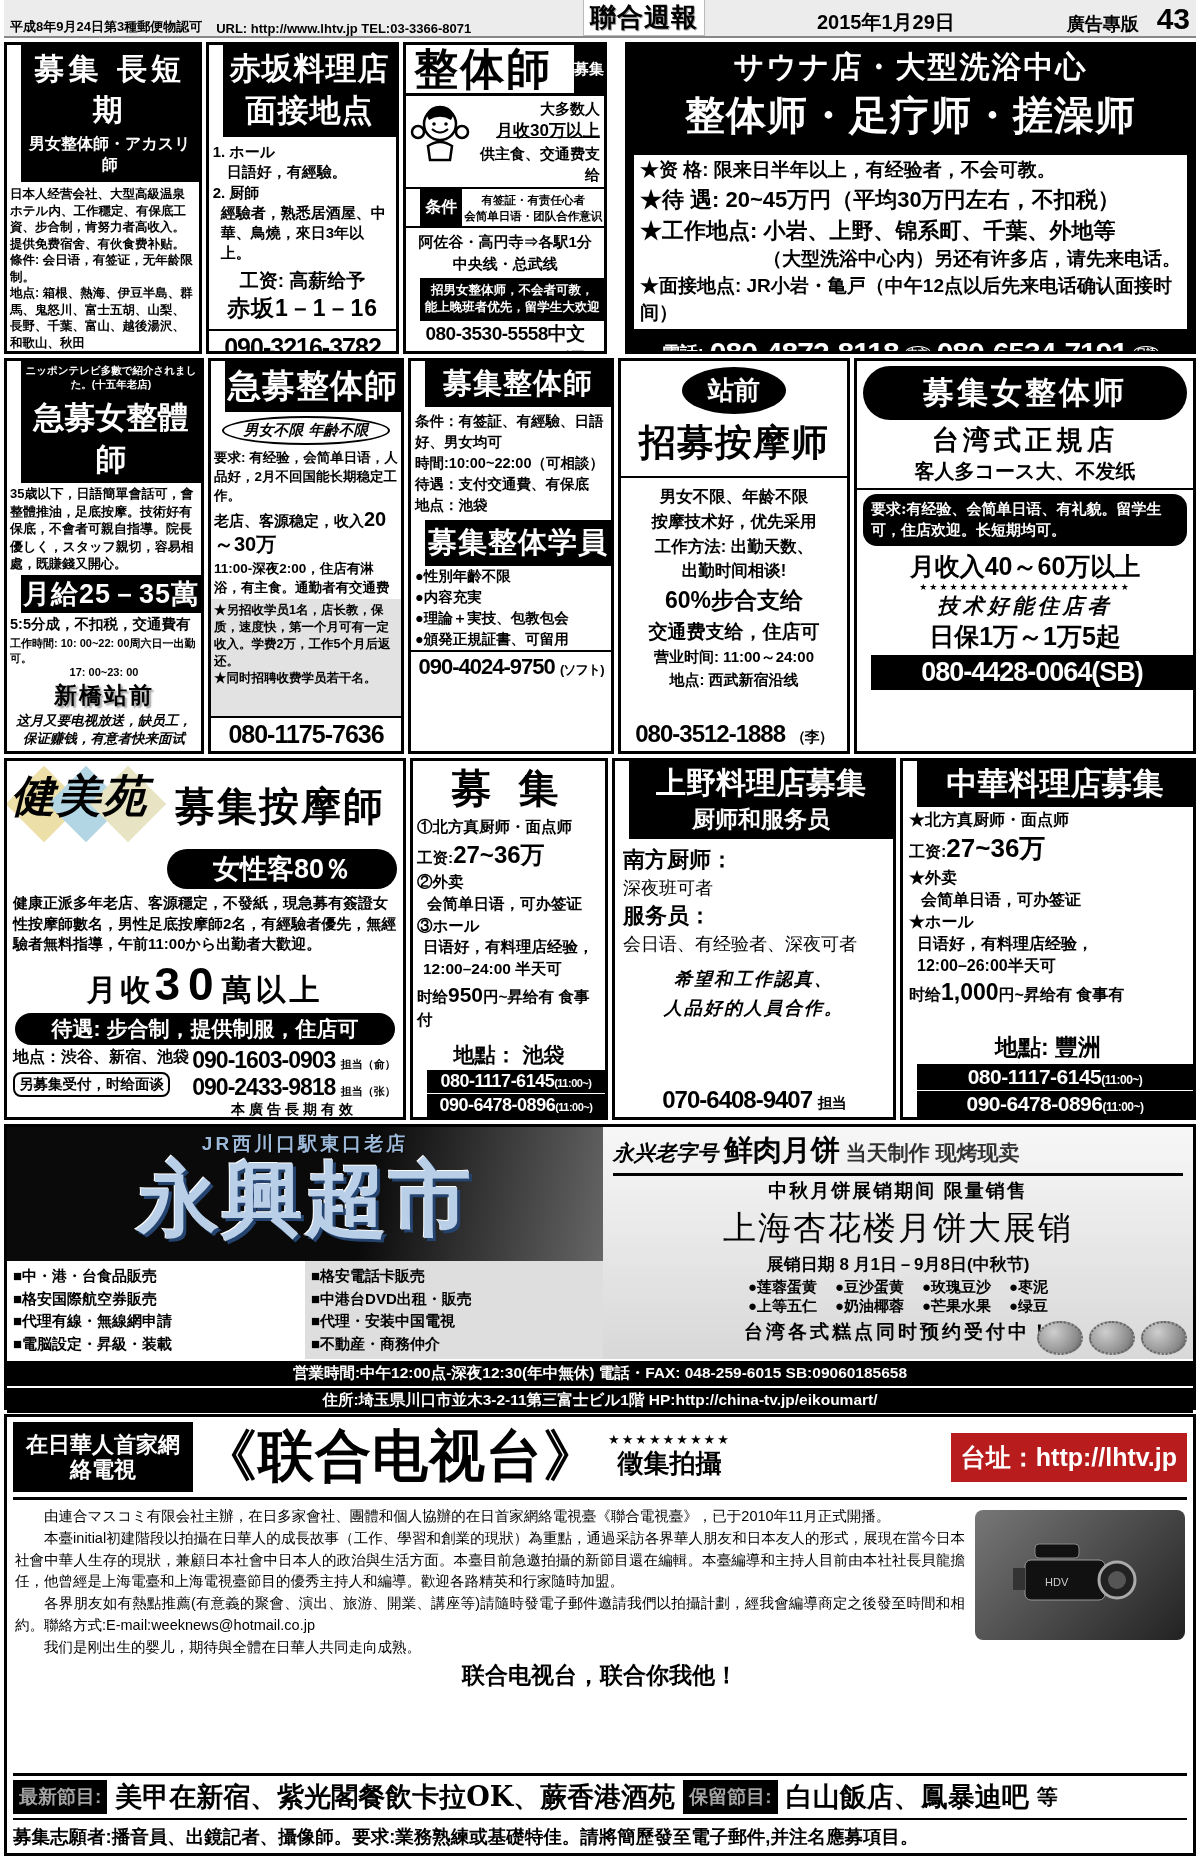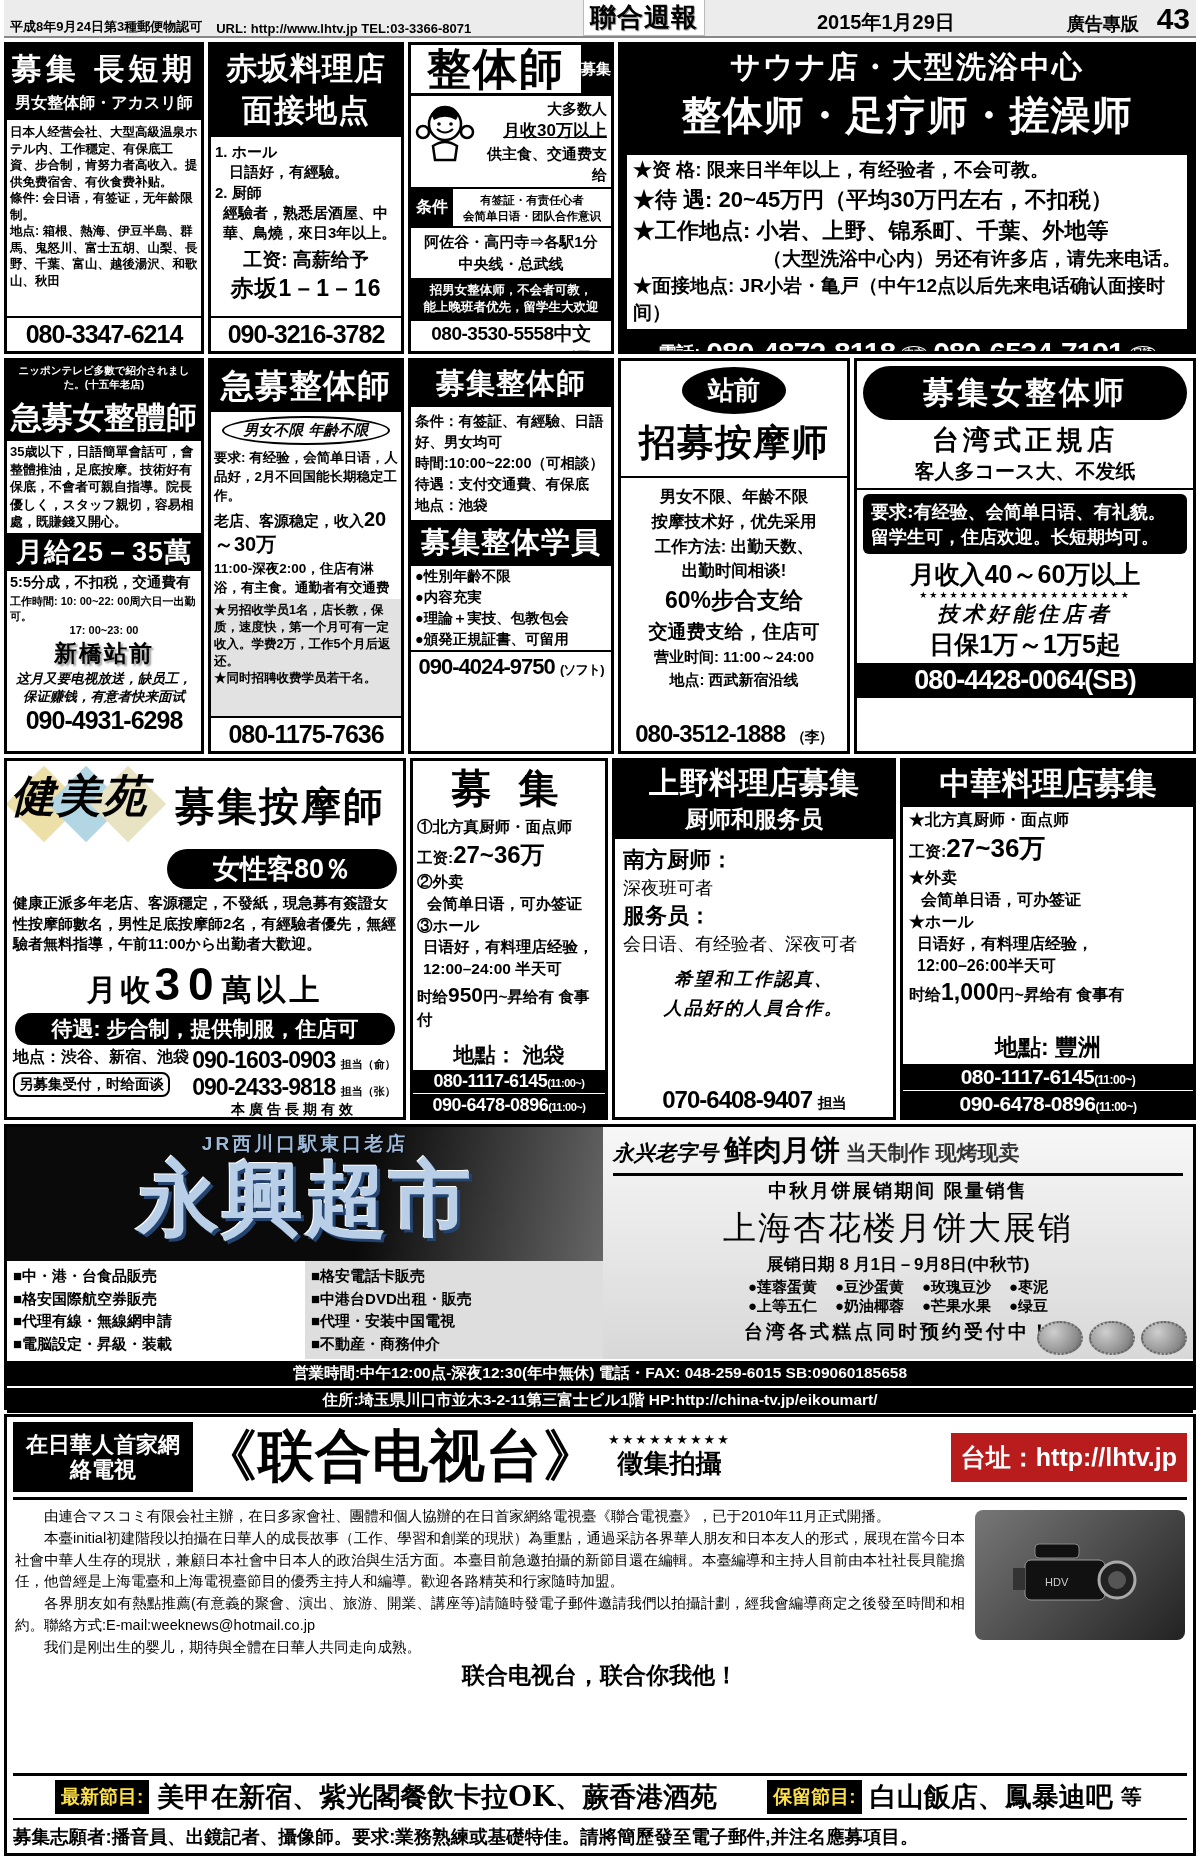--- a/index.html
+++ b/index.html
@@ -9,21 +9,21 @@
 
   
   .topbar { height:38px; background:#ececec; border-bottom:2px solid #888; display:flex; align-items:flex-end; gap:14px; padding:0 6px; }
   .topbar .small { font-size:13px; font-weight:bold; }
   .logo { background:#fff; border:1px solid #bbb; padding:0 6px; font-size:26px; font-weight:bold; font-family:"DejaVu Serif",serif; letter-spacing:1px; text-shadow:1px 1px 0 #999; }
   .pgno { font-size:30px; font-weight:bold; margin-left:4px; }
   .sp { flex:1; }
 
   .row { display:flex; gap:4px; margin-top:4px; }
   .ad { border:3px solid #000; background:#fff; overflow:hidden; display:flex; flex-direction:column; }
-  .kban { background:#000; color:#fff; }
+  .kban { background:#000; color:#fff;margin-left:14px; }
   .ctr { text-align:center; }
   .phone { font-weight:bold; letter-spacing:-1px; font-family:"Liberation Sans",sans-serif; }
   .cal { font-family:"DejaVu Serif",serif; font-style:italic; font-weight:bold; }
   .underl { text-decoration:underline; }
   .divtop { border-top:2px solid #000; }
 
   
   .r1 .ad { height:312px; }
   .ad-choki { width:200px; }
   .ad-choki .hd { padding:4px 2px 6px; text-align:center; }
@@ -100,21 +100,21 @@
   .ad-ek .t { font-size:37px; font-weight:bold; letter-spacing:1px; margin-top:4px; }
   .ad-ek .bd { font-size:16.5px; font-weight:bold; text-align:center; line-height:1.5; padding-top:6px; }
   .ad-ek .b1 { font-size:23px; }
   .ad-ek .ph { font-size:24px; text-align:center; padding:3px 0; }
   .ad-ek .ph small { font-size:15px; font-weight:bold; }
 
   .ad-jo { width:342px; }
   .ad-jo .cloud { margin:5px 6px 2px; background:#000; color:#fff; border-radius:28px; text-align:center; font-family:"DejaVu Serif",serif; font-size:31px; font-weight:bold; padding:6px 0; letter-spacing:3px; }
   .ad-jo .s1 { font-size:27px; font-weight:bold; text-align:center; letter-spacing:4px; }
   .ad-jo .s2 { font-size:20px; font-weight:bold; text-align:center; border-bottom:2px solid #000; padding-bottom:3px; }
-  .ad-jo .req { margin:4px 6px; background:#000; color:#fff; border-radius:6px; font-family:"DejaVu Serif",serif; font-size:18px; font-weight:bold; padding:5px 8px; line-height:1.4; }
+  .ad-jo .req { margin:4px 6px; background:#000; color:#fff; border-radius:14px; font-family:"DejaVu Serif",serif; font-size:15px; font-weight:bold; padding:5px 8px; line-height:1.4; }
   .ad-jo .inc { font-size:25px; font-weight:bold; text-align:center; }
   .ad-jo .stars { font-size:9px; text-align:center; letter-spacing:2px; line-height:1; }
   .ad-jo .calg { font-size:21px; text-align:center; letter-spacing:4px; }
   .ad-jo .daily { font-size:25px; font-weight:bold; text-align:center; }
   .ad-jo .ph { font-size:27px; text-align:center; padding:2px 0; margin-top:2px; }
 
   
   .r3 .ad { height:362px; }
   .ad-kb { width:402px; }
   .ad-kb .hd { display:flex; align-items:center; padding:2px 4px 0; }
@@ -199,21 +199,21 @@
   .tv .colgrp { text-align:center; }
   .tv .stars { font-size:13px; letter-spacing:2px; line-height:1; }
   .tv .collect { font-size:26px; font-weight:bold; font-family:"DejaVu Serif",serif; }
   .tv .url { background:#b91c1c; color:#fff; font-size:25px; font-weight:bold; padding:8px 10px; white-space:nowrap; }
   .tv .body { flex:1; position:relative; padding:6px 2px 0; }
   .tv .body p { font-size:14.5px; line-height:1.5; text-align:justify; }
   .tv .body p.ind { text-indent:2em; }
   .tv .slogan { font-size:23px; font-weight:bold; text-align:center; margin:2px 0; }
   .tv .cam { float:right; width:210px; height:130px; margin:4px 0 4px 10px; background:linear-gradient(135deg,#777,#222); border-radius:8px; display:flex; align-items:center; justify-content:center; }
   .tv .prog { display:flex; align-items:center; gap:8px; border-top:3px solid #000; padding:3px 0; }
-  .tv .prog .lb { background:#000; color:#fde047; font-size:19px; font-weight:bold; padding:4px 6px; white-space:nowrap;margin-left:42px; }
+  .tv .prog .lb { background:#000; color:#a3a3a3; font-size:19px; font-weight:bold; padding:4px 6px; white-space:nowrap; }
   .tv .prog .tx { font-size:27px; font-weight:bold; font-family:"DejaVu Serif",serif; white-space:nowrap; }
   .tv .prog .etc { font-size:21px; font-weight:bold; }
   .tv .recruit { border-top:2px solid #000; font-size:18.5px; font-weight:bold; padding-top:4px; }
 </style>
 </head>
 <body>
 
 <div class="page">
 
   <div class="topbar">

